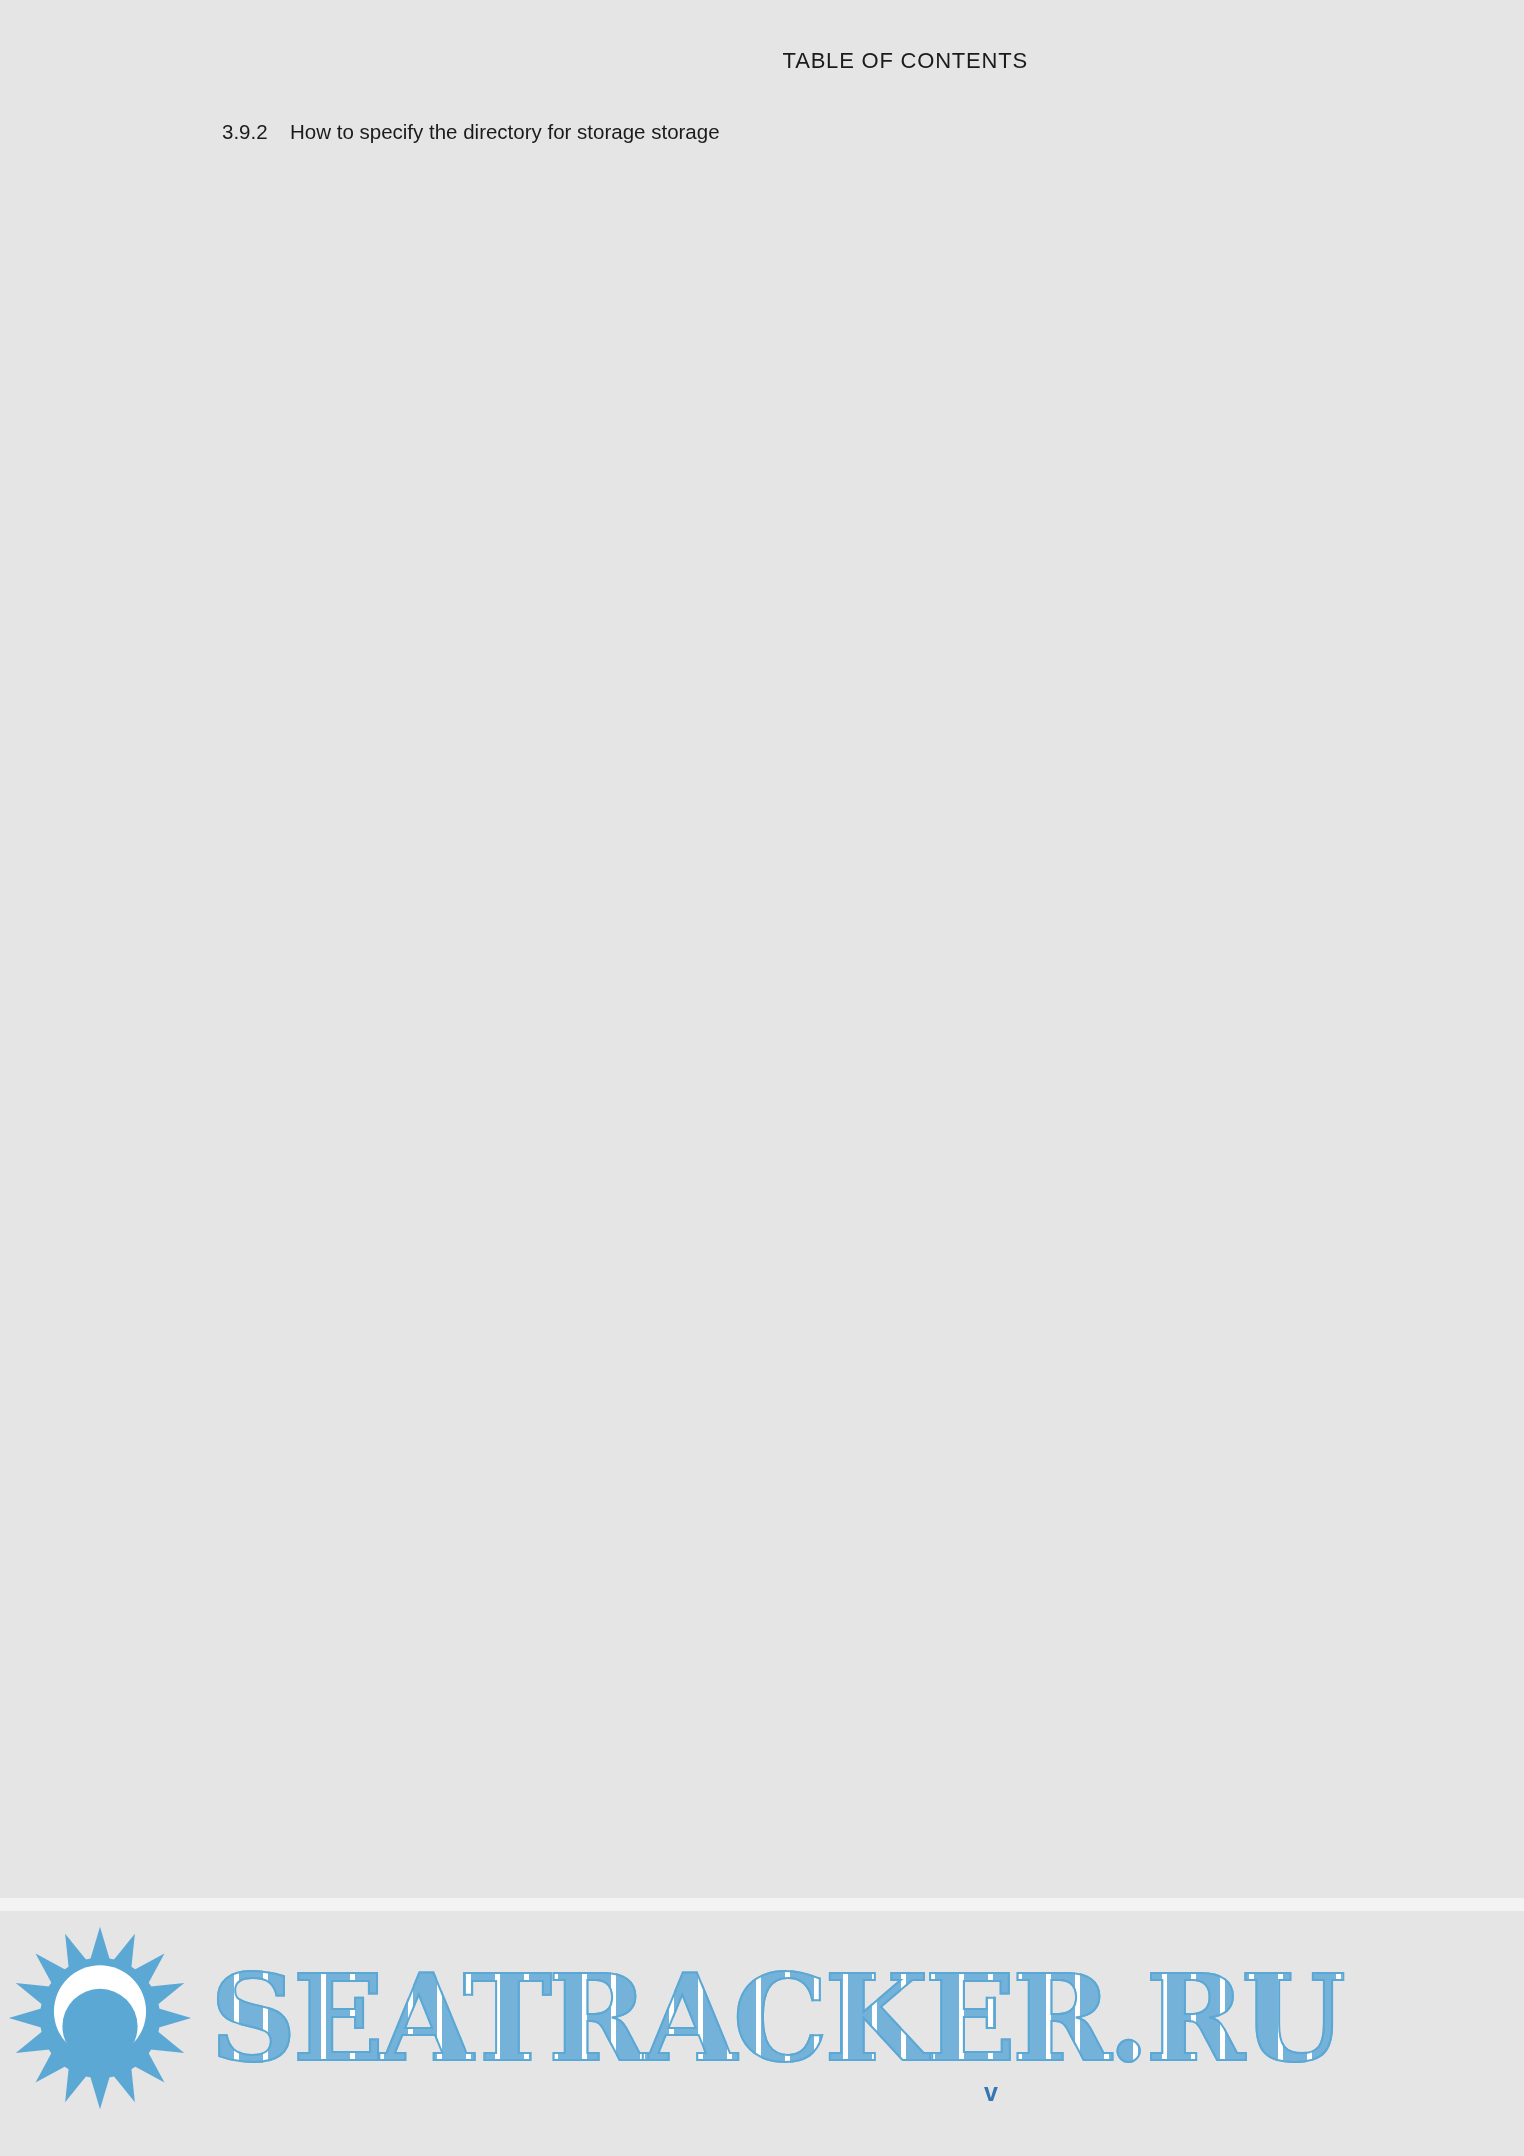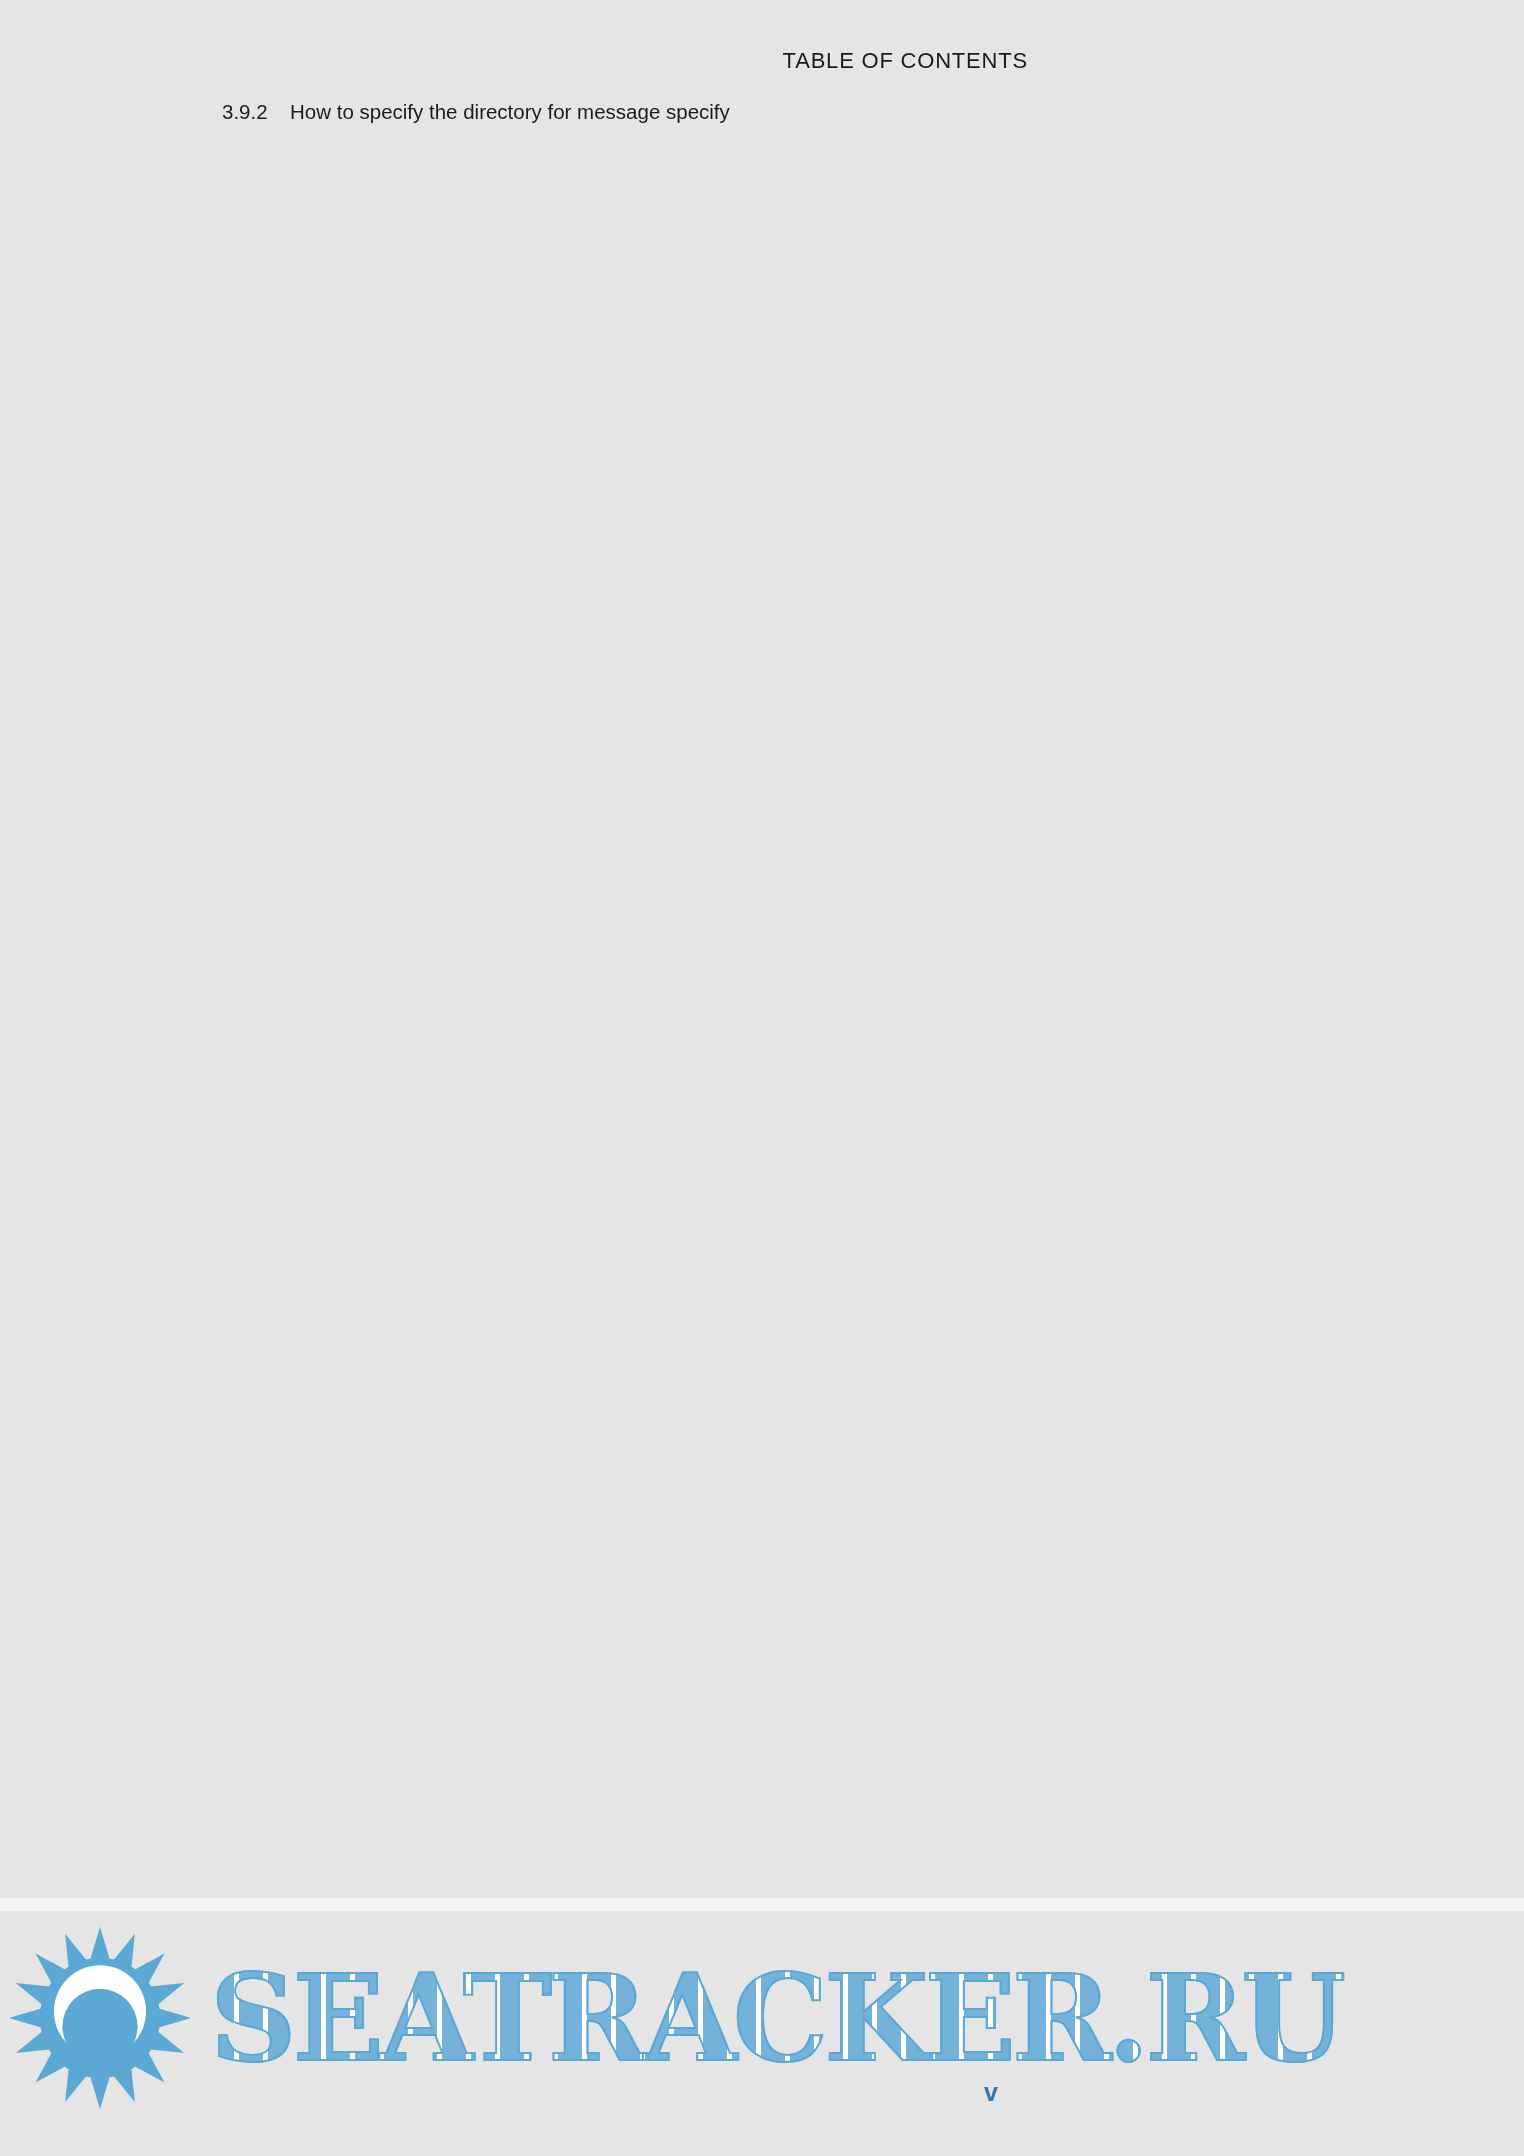--- a/index.html
+++ b/index.html
@@ -32,21 +32,21 @@
     left: 135px;
     right: 520px;
   }
   .toc-row {
     display: flex;
     align-items: baseline;
     font-size: 20.5px;
     line-height: 24.2px;
     white-space: nowrap;
   }
-  .toc-row .num { flex: 0 0 auto; }
+  .toc-row .num { flex: 0 0 auto; margin-top: 20px; }
   .toc-row .title { flex: 0 1 auto; }
   .toc-row .page { flex: 0 0 auto; text-align: right; }
   .toc-row .leader {
     flex: 1 1 auto;
     height: 5px;
     margin: 0 2px 0 5px;
     background-image: radial-gradient(circle, #161616 1.55px, transparent 1.95px);
     background-size: 9.2px 5px;
     background-position: 0 1px;
     background-repeat: repeat-x;
@@ -104,21 +104,21 @@
 
 <div class="page" style="--wm-blue: #74b2da; --wm-blue-dark: #5ba8d4; --folio-blue: #3577b1;">
 
   <div class="header">
     <span>TABLE OF CONTENTS</span>
   </div>
 
   <div class="toc">
       <div class="toc-row level-2">
     <span class="num">3.9.2</span>
-    <span class="title">How to specify the directory for message specify</span>
+    <span class="title">How to specify the directory for storage storage</span>
     <span class="leader"></span>
     <span class="page">3-21</span>
   </div>
     </div>
 
   <div class="artifact-band"></div>
 
   <div class="watermark">
     <svg class="sun-logo" viewBox="-100 -100 200 200" xmlns="http://www.w3.org/2000/svg">
       <g fill="currentColor">

